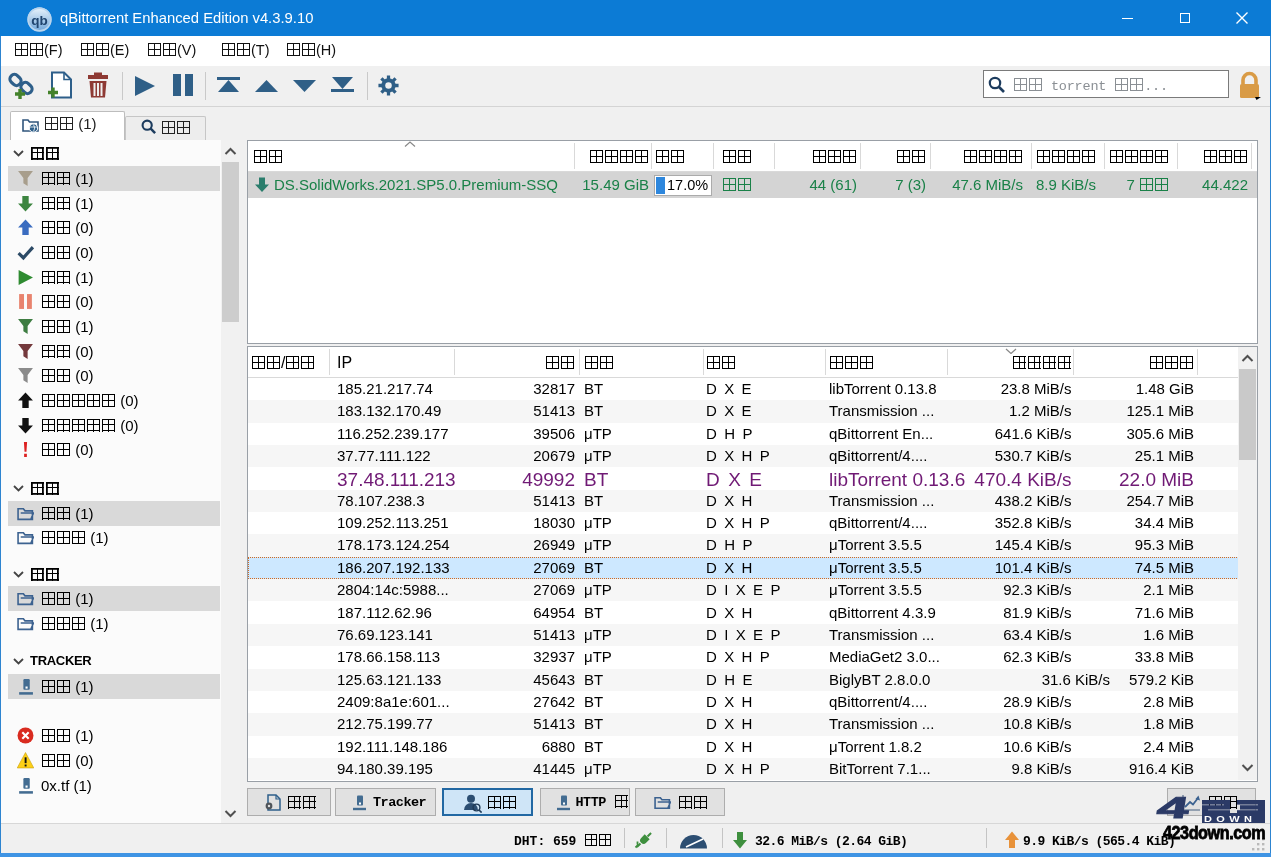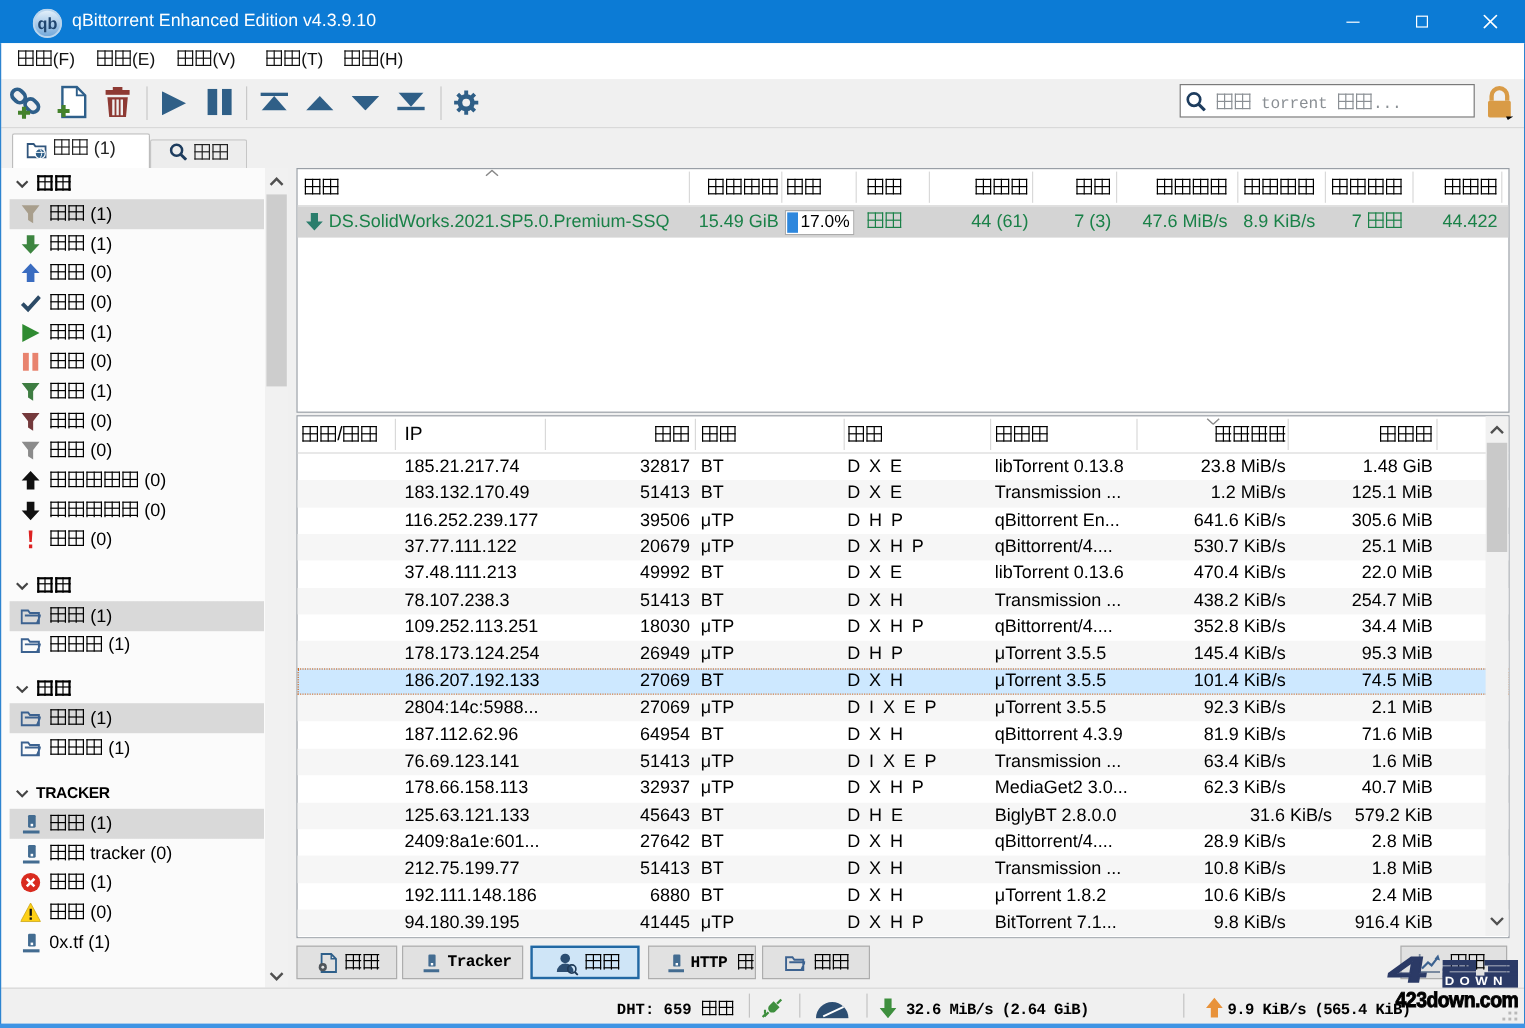--- a/index.html
+++ b/index.html
@@ -298,28 +298,20 @@
       <span class="txt" style="font-size:13px;letter-spacing:-0.3px">TRACKER</span>
     </div>
  <div class="sitem sel" style="top:534px">
       <svg class="ico" width="17" height="17" viewBox="0 0 16 16">
         <rect x="6" y="1" width="6" height="10" rx="1" fill="#436c91"></rect>
         <rect x="8" y="8" width="2" height="2" fill="#fff"></rect>
         <path d="M2 14.5 h13" stroke="#436c91" stroke-width="2.4"></path>
       </svg>
       <span class="txt"><i class="h"></i><i class="h"></i> (1)</span>
     </div>
- <div class="sitem" style="top:558.5px">
-      <svg class="ico" width="17" height="17" viewBox="0 0 16 16">
-        <rect x="6" y="1" width="6" height="10" rx="1" fill="#436c91"></rect>
-        <rect x="8" y="8" width="2" height="2" fill="#fff"></rect>
-        <path d="M2 14.5 h13" stroke="#436c91" stroke-width="2.4"></path>
-      </svg>
-      <span class="txt"><i class="h"></i><i class="h"></i> tracker (0)</span>
-    </div>
  <div class="sitem" style="top:583px">
       <svg class="ico" width="17" height="17" viewBox="0 0 16 16">
         <circle cx="8" cy="8" r="7.5" fill="#d92b1f"></circle>
         <path d="M5 5 L11 11 M11 5 L5 11" stroke="#fff" stroke-width="2"></path>
       </svg>
       <span class="txt"><i class="h"></i><i class="h"></i> (1)</span>
     </div>
  <div class="sitem" style="top:608px">
       <svg class="ico" width="17" height="17" viewBox="0 0 16 16">
         <path d="M8 0.5 L15.8 15 H0.2 Z" fill="#fdd017" stroke="#c9a213" stroke-width="0.6"></path>
@@ -440,21 +432,21 @@
     </div>
 <div style="position:absolute;left:0;top:98.05px;width:1009px;height:22.35px;background:#f6f6f6;font-size:15px;color:#000">
       <span class="abs" style="left:89px;top:2px">37.77.111.122</span>
       <span class="abs rr" style="left:167px;top:2px;width:160px">20679</span>
       <span class="abs" style="left:336px;top:2px">μTP</span>
       <span class="abs" style="left:458px;top:2px;letter-spacing:1.6px">D X H P</span>
       <span class="abs" style="left:581px;top:2px">qBittorrent/4....</span>
       <span class="abs rr" style="left:663.5px;top:2px;width:160px">530.7 KiB/s</span>
       <span class="abs rr" style="left:786px;top:2px;width:160px">25.1 MiB</span>
     </div>
-<div style="position:absolute;left:0;top:120.40px;width:1009px;height:22.35px;font-size:15px;color:#000000">
+<div style="position:absolute;left:0;top:120.40px;width:1009px;height:22.35px;font-size:19px;color:#701a75">
       <span class="abs" style="left:89px;top:2px">37.48.111.213</span>
       <span class="abs rr" style="left:167px;top:2px;width:160px">49992</span>
       <span class="abs" style="left:336px;top:2px">BT</span>
       <span class="abs" style="left:458px;top:2px;letter-spacing:1.6px">D X E</span>
       <span class="abs" style="left:581px;top:2px">libTorrent 0.13.6</span>
       <span class="abs rr" style="left:663.5px;top:2px;width:160px">470.4 KiB/s</span>
       <span class="abs rr" style="left:786px;top:2px;width:160px">22.0 MiB</span>
     </div>
 <div style="position:absolute;left:0;top:142.75px;width:1009px;height:22.35px;background:#f6f6f6;font-size:15px;color:#000">
       <span class="abs" style="left:89px;top:2px">78.107.238.3</span>
@@ -519,21 +511,21 @@
       <span class="abs rr" style="left:663.5px;top:2px;width:160px">63.4 KiB/s</span>
       <span class="abs rr" style="left:786px;top:2px;width:160px">1.6 MiB</span>
     </div>
 <div style="position:absolute;left:0;top:299.20px;width:1009px;height:22.35px;font-size:15px;color:#000">
       <span class="abs" style="left:89px;top:2px">178.66.158.113</span>
       <span class="abs rr" style="left:167px;top:2px;width:160px">32937</span>
       <span class="abs" style="left:336px;top:2px">μTP</span>
       <span class="abs" style="left:458px;top:2px;letter-spacing:1.6px">D X H P</span>
       <span class="abs" style="left:581px;top:2px">MediaGet2 3.0...</span>
       <span class="abs rr" style="left:663.5px;top:2px;width:160px">62.3 KiB/s</span>
-      <span class="abs rr" style="left:786px;top:2px;width:160px">40.7 MiB</span>
+      <span class="abs rr" style="left:786px;top:2px;width:160px">33.8 MiB</span>
     </div>
 <div style="position:absolute;left:0;top:321.55px;width:1009px;height:22.35px;background:#f6f6f6;font-size:15px;color:#000">
       <span class="abs" style="left:89px;top:2px">125.63.121.133</span>
       <span class="abs rr" style="left:167px;top:2px;width:160px">45643</span>
       <span class="abs" style="left:336px;top:2px">BT</span>
       <span class="abs" style="left:458px;top:2px;letter-spacing:1.6px">D H E</span>
       <span class="abs" style="left:581px;top:2px">BiglyBT 2.8.0.0</span>
       <span class="abs rr" style="left:702px;top:2px;width:160px">31.6 KiB/s</span>
       <span class="abs rr" style="left:786px;top:2px;width:160px">579.2 KiB</span>
     </div>

